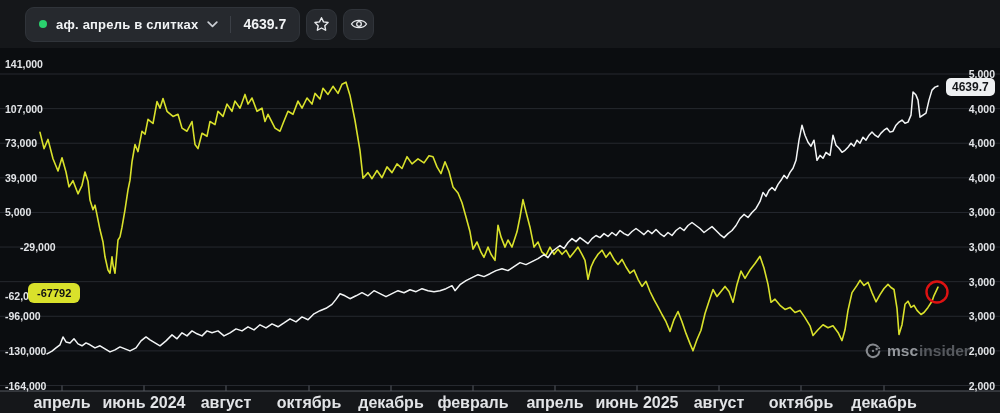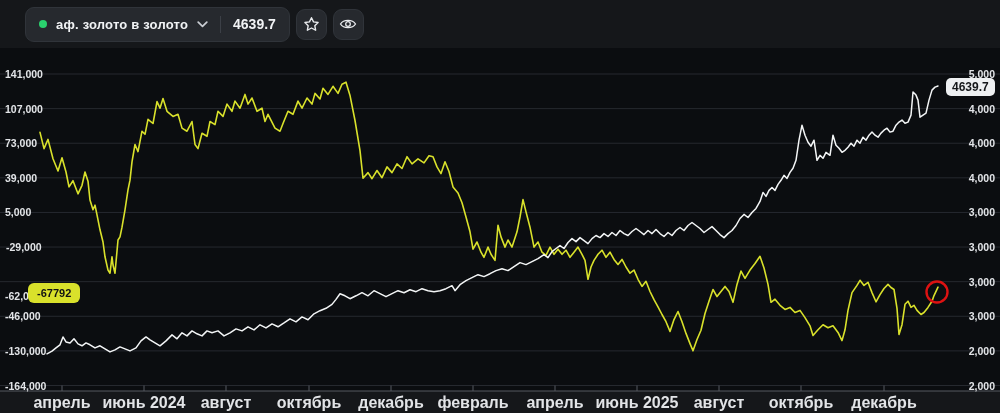--- a/index.html
+++ b/index.html
@@ -30,21 +30,21 @@
   .wm-light{color:#56595e;font-size:15.5px;font-weight:bold;}
 </style>
 </head>
 <body>
 
 <div class="stage">
 
   <div class="topbar">
     <div class="pill">
       <span class="dot"></span>
-      <span class="ticker">аф. золото в золото</span>
+      <span class="ticker">аф. апрель в слитках</span>
       <span class="chev">
         <svg width="11" height="7" viewBox="0 0 11 7">
             <path d="M1.2 1.2 L5.5 5.4 L9.8 1.2" fill="none" stroke="#c9cdd3" stroke-width="1.7" stroke-linecap="round" stroke-linejoin="round"></path>
           </svg>
       </span>
       <span class="sep"></span>
       <span class="val">4639.7</span>
     </div>
     <button class="iconbtn">
       <span style="display:flex;">
@@ -87,28 +87,28 @@
       <line x1="637" y1="385.5" x2="637" y2="391" stroke="#565a61" stroke-width="1"></line>
       <line x1="719" y1="385.5" x2="719" y2="391" stroke="#565a61" stroke-width="1"></line>
       <line x1="801" y1="385.5" x2="801" y2="391" stroke="#565a61" stroke-width="1"></line>
       <line x1="884" y1="385.5" x2="884" y2="391" stroke="#565a61" stroke-width="1"></line>
       <polyline points="40.0,132.4 44.0,148.6 48.0,139.4 53.0,158.8 58.0,171.0 62.0,157.7 66.0,172.0 69.0,186.9 73.0,180.7 78.0,193.8 82.0,185.3 85.0,172.0 88.0,181.2 90.0,200.1 93.0,209.8 95.0,205.2 97.0,214.9 100.0,229.8 103.0,242.0 105.0,256.8 108.0,270.1 110.0,273.2 112.0,256.8 113.0,265.0 115.0,273.2 118.0,240.0 120.0,236.9 122.0,227.2 125.0,209.8 128.0,189.9 130.0,180.2 132.0,161.8 135.0,144.5 138.0,151.6 142.0,131.2 145.0,134.3 148.0,119.4 153.0,123.5 157.0,101.6 160.0,108.2 163.0,98.5 167.0,111.3 173.0,116.4 178.0,114.3 182.0,128.1 187.0,131.2 192.0,121.5 195.0,144.5 198.0,148.6 202.0,133.2 207.0,136.3 210.0,121.5 215.0,124.6 218.0,111.3 223.0,116.4 227.0,104.1 232.0,111.3 235.0,101.1 240.0,108.2 245.0,94.4 248.0,104.1 252.0,98.0 257.0,111.3 262.0,108.2 265.0,121.5 268.0,114.3 275.0,128.1 280.0,131.2 283.0,123.5 288.0,111.3 293.0,114.3 298.0,101.1 302.0,108.2 307.0,98.0 312.0,104.1 315.0,93.4 320.0,99.0 323.0,88.3 328.0,94.4 333.0,86.3 338.0,93.4 342.0,84.2 346.0,82.2 350.0,95.4 355.0,120.5 360.0,150.6 363.0,178.2 368.0,172.6 372.0,178.7 377.0,170.5 382.0,177.7 387.0,166.9 392.0,172.6 397.0,163.9 402.0,168.5 407.0,156.7 412.0,163.9 418.0,158.8 424.0,162.9 429.0,155.7 433.0,156.7 437.0,166.9 441.0,173.6 445.0,161.8 449.0,171.5 453.0,186.9 458.0,193.0 462.0,202.7 466.0,217.0 470.0,231.8 473.0,249.2 477.0,242.0 481.0,252.2 484.0,257.3 488.0,247.1 491.0,254.3 495.0,260.4 498.0,225.2 501.0,236.9 505.0,247.1 508.0,240.0 512.0,247.1 517.0,231.8 520.0,217.0 523.0,199.6 526.0,211.9 530.0,227.2 534.0,247.1 538.0,242.0 542.0,252.2 546.0,255.3 550.0,247.1 554.0,254.3 558.0,249.2 562.0,254.3 566.0,250.2 570.0,257.3 574.0,252.2 578.0,247.1 582.0,254.3 585.0,260.4 588.0,279.3 591.0,267.0 594.0,260.4 598.0,254.3 602.0,250.2 606.0,257.3 610.0,252.2 614.0,259.4 618.0,264.5 622.0,259.4 626.0,267.0 630.0,273.2 634.0,270.1 638.0,279.3 642.0,286.4 646.0,281.3 650.0,291.5 654.0,299.7 658.0,306.9 662.0,314.5 666.0,321.7 670.0,331.4 674.0,319.6 678.0,311.5 682.0,321.7 686.0,333.4 690.0,343.6 693.0,350.8 697.0,339.5 701.0,330.3 705.0,313.5 709.0,301.2 713.0,289.5 717.0,296.6 721.0,291.5 725.0,286.4 729.0,291.5 733.0,302.3 737.0,284.4 741.0,271.1 745.0,278.3 750.0,270.1 755.0,263.5 760.0,256.3 764.0,268.0 768.0,284.4 771.0,302.3 775.0,299.2 780.0,305.3 785.0,309.4 790.0,307.4 795.0,312.5 800.0,310.4 805.0,317.6 810.0,325.8 813.0,335.5 818.0,329.8 823.0,324.7 828.0,327.8 833.0,325.8 838.0,332.4 842.0,340.6 845.0,329.8 848.0,310.4 852.0,292.6 857.0,285.4 860.0,280.3 864.0,285.4 868.0,282.3 872.0,292.6 876.0,301.8 880.0,294.6 884.0,288.5 888.0,284.4 891.0,287.5 894.0,289.5 897.0,308.4 899.0,334.4 902.0,324.7 905.0,304.3 908.0,301.2 911.0,307.4 914.0,305.3 917.0,310.4 921.0,314.5 924.0,312.5 928.0,307.4 932.0,301.2 934.0,295.6 938.0,287.2" fill="none" stroke="#d9e12b" stroke-width="1.6" stroke-linejoin="round" stroke-linecap="round"></polyline>
       <polyline points="47.0,353.8 52.0,351.1 56.0,347.9 60.0,344.8 63.0,336.9 66.0,341.9 70.0,342.9 74.0,338.8 78.0,343.9 82.0,345.8 86.0,342.9 90.0,344.8 95.0,347.9 100.0,345.8 105.0,348.9 110.0,351.9 115.0,349.9 120.0,346.9 125.0,348.9 130.0,350.9 136.0,347.9 141.0,340.9 146.0,336.9 150.0,339.9 155.0,342.9 160.0,345.8 166.0,340.9 172.0,334.9 177.0,338.8 182.0,332.8 187.0,335.9 192.0,330.9 197.0,333.8 202.0,335.9 207.0,330.9 212.0,332.8 218.0,330.9 224.0,335.9 230.0,332.8 236.0,328.9 242.0,330.9 248.0,326.8 254.0,329.9 260.0,324.8 266.0,327.9 272.0,323.9 278.0,326.8 284.0,322.9 290.0,318.8 296.0,321.8 302.0,316.9 308.0,319.8 314.0,313.8 320.0,310.7 326.0,308.3 332.0,304.4 336.0,299.4 340.0,293.7 345.0,295.8 350.0,298.7 356.0,295.8 362.0,292.7 368.0,295.8 374.0,290.7 380.0,293.7 386.0,296.7 392.0,293.7 398.0,290.7 404.0,292.7 410.0,289.8 416.0,291.7 422.0,288.7 428.0,290.7 434.0,291.7 440.0,290.7 446.0,288.7 452.0,285.7 455.0,290.7 460.0,284.7 466.0,280.7 472.0,277.7 478.0,274.7 484.0,276.6 490.0,273.7 496.0,270.6 502.0,268.7 508.0,270.6 514.0,266.6 520.0,262.6 526.0,264.6 532.0,261.6 538.0,258.6 544.0,254.6 548.0,257.6 552.0,251.6 556.0,248.5 560.0,245.6 564.0,248.5 568.0,242.5 572.0,238.6 576.0,241.6 580.0,237.6 584.0,240.6 588.0,243.6 592.0,238.6 596.0,235.5 600.0,237.6 604.0,233.6 608.0,236.5 612.0,232.5 616.0,235.5 620.0,230.5 624.0,233.6 628.0,235.5 632.0,231.5 636.0,228.5 640.0,231.5 644.0,234.6 648.0,230.5 652.0,233.6 656.0,229.5 660.0,233.6 664.0,236.5 668.0,232.5 672.0,235.5 676.0,230.5 680.0,227.5 684.0,230.5 688.0,225.5 692.0,222.5 696.0,225.5 700.0,228.5 704.0,232.5 708.0,229.5 712.0,226.6 716.0,230.5 720.0,234.6 724.0,237.6 728.0,233.6 732.0,230.5 736.0,225.5 740.0,218.5 744.0,214.4 748.0,217.5 752.0,212.5 756.0,208.4 760.0,201.4 763.0,192.4 766.0,196.4 769.0,190.4 772.0,187.5 775.0,190.4 778.0,184.4 781.0,180.3 784.0,175.3 787.0,178.4 790.0,172.4 793.0,168.3 796.0,160.3 799.0,140.2 802.0,125.2 805.0,135.2 808.0,142.2 811.0,146.2 814.0,140.2 817.0,160.3 820.0,155.3 823.0,158.3 826.0,152.3 830.0,155.3 833.0,135.2 836.0,145.3 839.0,148.2 842.0,152.3 845.0,150.3 848.0,147.2 851.0,143.2 854.0,146.2 857.0,140.2 860.0,143.2 863.0,137.2 866.0,140.2 869.0,135.2 872.0,132.1 875.0,135.2 878.0,137.2 881.0,133.1 884.0,130.2 887.0,128.2 890.0,132.1 893.0,131.2 896.0,125.2 899.0,122.1 902.0,120.1 905.0,123.2 908.0,122.1 911.0,115.1 913.0,92.0 916.0,95.1 918.0,100.1 920.0,117.2 923.0,115.1 926.0,113.1 929.0,100.1 932.0,90.1 935.0,87.1 938.0,86.0" fill="none" stroke="#f3f5f6" stroke-width="1.5" stroke-linejoin="round" stroke-linecap="round"></polyline>
       <circle cx="937" cy="292" r="10.5" fill="none" stroke="#dd1212" stroke-width="2.4"></circle>
     </svg>
 
   <div id="left-axis">
-      <div class="axlabel" style="left: 5px; top: 68px;">141,000</div>
+      <div class="axlabel" style="left: 5px; top: 58px;">141,000</div>
       <div class="axlabel" style="left: 5px; top: 102.611px;">107,000</div>
       <div class="axlabel" style="left: 5px; top: 137.222px;">73,000</div>
       <div class="axlabel" style="left: 5px; top: 171.833px;">39,000</div>
       <div class="axlabel" style="left: 5px; top: 206.444px;">5,000</div>
-      <div class="axlabel" style="left: 6px; top: 241.056px;">-29,000</div>
+      <div class="axlabel" style="left: 20px; top: 241.056px;">-29,000</div>
       <div class="axlabel" style="left: 5px; top: 290px;">-62,000</div>
-      <div class="axlabel" style="left: 5px; top: 310.278px;">-46,000</div>
+      <div class="axlabel" style="left: 5px; top: 310.278px;">-96,000</div>
       <div class="axlabel" style="left: 5px; top: 344.889px;">-130,000</div>
       <div class="axlabel" style="left: 5px; top: 379.5px;">-164,000</div>
     </div>
   <div id="right-axis">
       <div class="axlabel" style="right: 5px; top: 68px;">5,000</div>
       <div class="axlabel" style="right: 5px; top: 102.611px;">4,000</div>
       <div class="axlabel" style="right: 5px; top: 137.222px;">4,000</div>
       <div class="axlabel" style="right: 5px; top: 171.833px;">4,000</div>
       <div class="axlabel" style="right: 5px; top: 206.444px;">3,000</div>
       <div class="axlabel" style="right: 5px; top: 241.056px;">3,000</div>
@@ -127,14 +127,26 @@
       <div class="xlabel" style="left: 510px; top: 394px;">апрель 2018</div>
       <div class="xlabel" style="left: 592px; top: 394px;">июнь 2025</div>
       <div class="xlabel" style="left: 674px; top: 394px;">август 2017</div>
       <div class="xlabel" style="left: 756px; top: 394px;">октябрь 2027</div>
       <div class="xlabel" style="left: 839px; top: 394px;">декабрь 2026</div>
     </div>
 
   <div class="badge left" id="badge-left" style="left: 28px; top: 283px;">-67792</div>
   <div class="badge right" id="badge-right" style="left: 946px; top: 78px;">4639.7</div>
 
+  <div class="watermark" id="watermark" style="left:864px;top:342px;">
+    <span style="display:flex;">
+      <svg width="18" height="18" viewBox="0 0 18 18">
+        <path d="M13.8 4.6 A6.3 6.3 0 1 0 15.3 9.6" fill="none" stroke="#86898e" stroke-width="2.1" stroke-linecap="round"></path>
+        <circle cx="12.6" cy="6.9" r="1.25" fill="#86898e"></circle>
+        <circle cx="15.2" cy="6.2" r="1.05" fill="#86898e"></circle>
+        <circle cx="9" cy="9" r="1.15" fill="#86898e"></circle>
+      </svg>
+    </span>
+    <span class="wm-bold">msc</span>
+      <span class="wm-light" style="margin-left:-4px;">insider</span>
+  </div>
 
 </div>
 
 </body></html>

